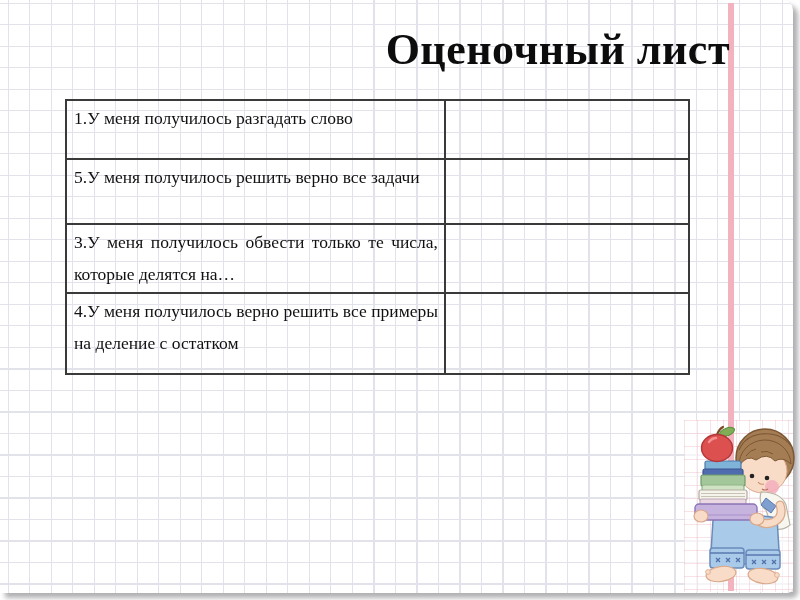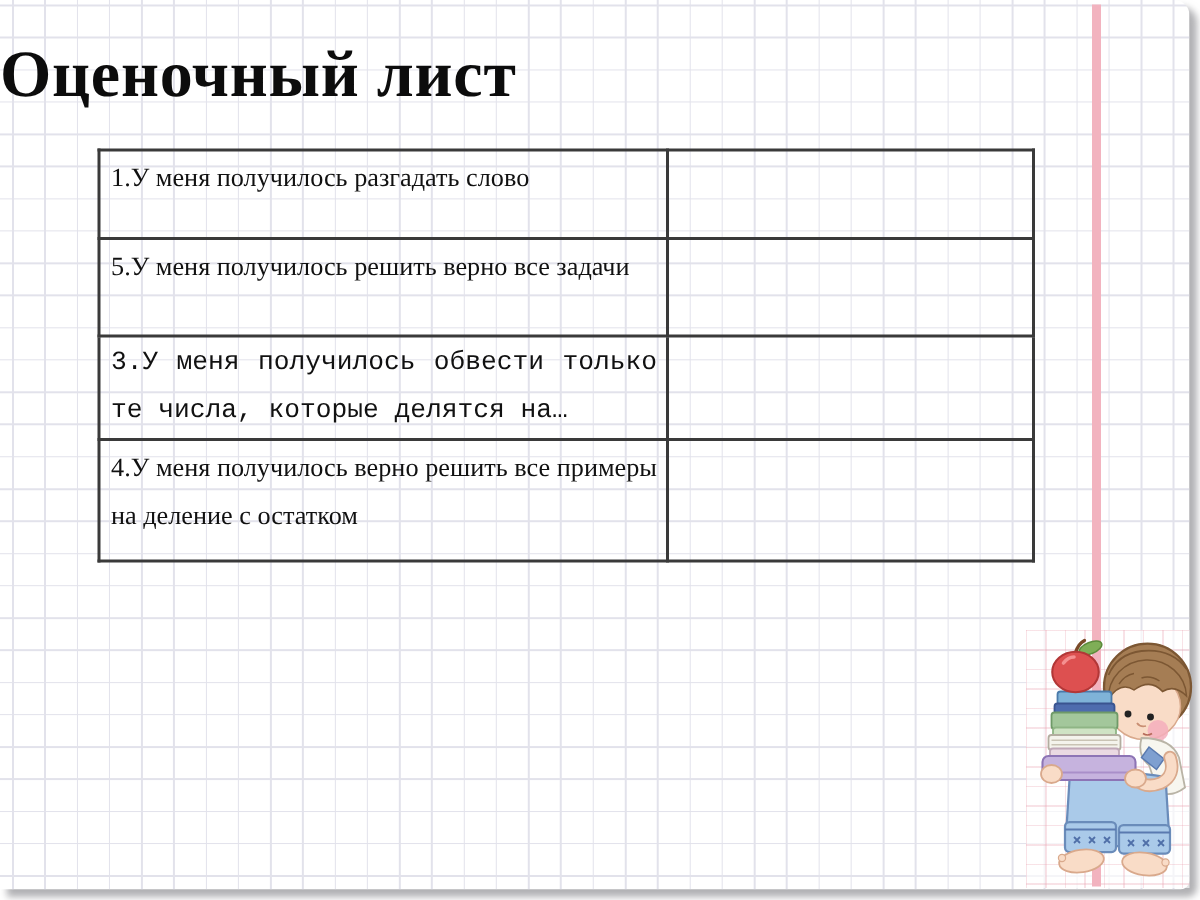--- a/index.html
+++ b/index.html
@@ -26,40 +26,40 @@
       repeating-linear-gradient(to right,rgba(233,160,175,.30) 0 1px,transparent 1px 13px),
       repeating-linear-gradient(to bottom,rgba(233,160,175,.30) 0 1px,transparent 1px 13px);
     z-index:1;
   }
   
   .margin-line{
     position:absolute;left:728px;top:3px;width:6px;height:588px;
     background:#f2b3bf;z-index:2;
   }
   .title{
-    position:absolute;left:0;top:24px;width:730px;text-align:left;
+    position:absolute;left:0;top:24px;width:730px;text-align:right;
     font-size:44px;font-weight:bold;color:#0c0c0c;letter-spacing:.5px;
     z-index:3;
   }
   table.score{
     position:absolute;left:65px;top:99px;z-index:3;
     border-collapse:collapse;table-layout:fixed;width:593px;
     background:transparent;
     padding-left:20px;
   }
   table.score td{
     border:2px solid #3a3a3a;
     vertical-align:top;
     font-size:17.5px;line-height:1.8;color:#111;
     padding:2px 6px 2px 7px;
     text-align:justify;
   }
   td.answer{width:229px;}
   td.criterion{width:364px;}
-  tr.r1{height:59px;} tr.r2{height:65px;} tr.r3{height:59px;font-family:Liberation Mono, monospace;}
+  tr.r1{height:59px;} tr.r2{height:65px;} tr.r3{height:59px;}
   tr.r4{height:81px;} tr.r5{height:99px;}
   .boy{
     position:absolute;left:683px;top:420px;width:115px;height:172px;z-index:4;
   }
 </style>
 </head>
 <body>
 
 <div id="stage">
   <div class="slide">

